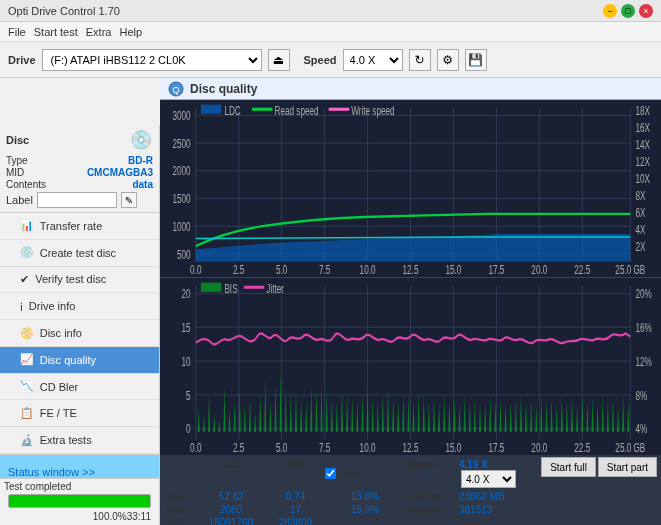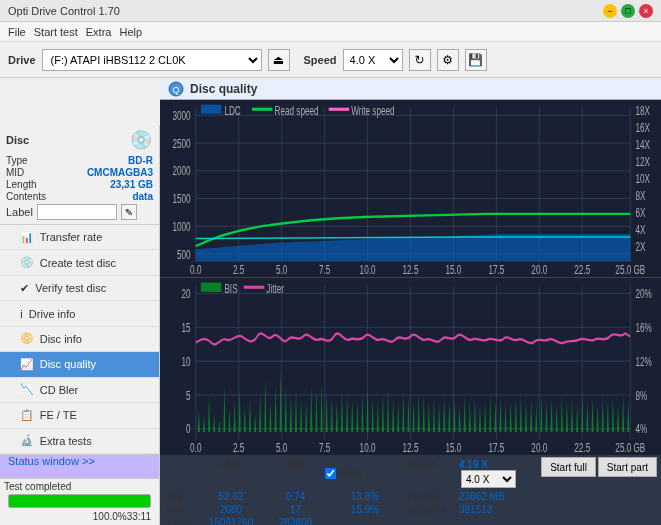--- a/index.html
+++ b/index.html
@@ -39,21 +39,21 @@
     .disc-field-value { color: #0066cc; font-weight: bold; }
     .disc-label-row { display: flex; align-items: center; gap: 4px; margin-top: 2px; }
     .label-input { width: 80px; height: 16px; border: 1px solid #aaa; font-size: 10px; padding: 0 2px; }
     .label-btn { width: 16px; height: 16px; border: 1px solid #aaa; background: #f5f5f5; cursor: pointer; font-size: 10px; display: flex; align-items: center; justify-content: center; }
 
     .nav-item { height: 28px; display: flex; align-items: center; padding: 0 8px 0 20px; font-size: 11px; color: #333; cursor: pointer; border-bottom: 1px solid #e0e0e0; gap: 6px; position: relative; }
     .nav-item.active { background: #4a90d9; color: white; }
 
     
     .status-section { margin-top: auto; border-top: 1px solid #ccc; }
-    .status-window-btn { height: 24px; display: flex; align-items: flex-start; padding: 0 8px; font-size: 11px; color: #0066cc; cursor: pointer; background: #c4b5fd; border-bottom: 1px solid #ccc; gap: 4px; }
+    .status-window-btn { height: 24px; display: flex; align-items: flex-end; padding: 0 8px; font-size: 11px; color: #0066cc; cursor: pointer; background: #7dd3fc; border-bottom: 1px solid #ccc; gap: 4px; }
     .progress-bar-container { height: 14px; background: #e0e0e0; border: 1px solid #aaa; margin: 2px 4px; border-radius: 2px; overflow: hidden; }
     .progress-bar-fill { height: 100%; background: #00cc00; width: 100%; }
     .status-row { display: flex; justify-content: flex-end; padding: 1px 4px; font-size: 10px; }
     .status-text { color: #333; }
     .status-time { color: #333; }
 
     
     .content { flex: 1; background: #2d3748; display: flex; flex-direction: column; overflow: hidden; }
 
     
@@ -113,24 +113,20 @@
         <span class="disc-title">Disc</span>
         <span style="font-size:18px; color:#666;">💿</span>
       </div>
       <div class="disc-field">
         <span class="disc-field-label">Type</span>
         <span class="disc-field-value">BD-R</span>
       </div>
       <div class="disc-field">
         <span class="disc-field-label">MID</span>
         <span class="disc-field-value">CMCMAGBA3</span>
-      </div>
-      <div class="disc-field">
-        <span class="disc-field-label">Length</span>
-        <span class="disc-field-value">23,31 GB</span>
       </div>
       <div class="disc-field">
         <span class="disc-field-label">Contents</span>
         <span class="disc-field-value">data</span>
       </div>
       <div class="disc-label-row">
         <span class="disc-field-label">Label</span>
         <input class="label-input" type="text" style="">
         <button class="label-btn">✎</button>
       </div>

